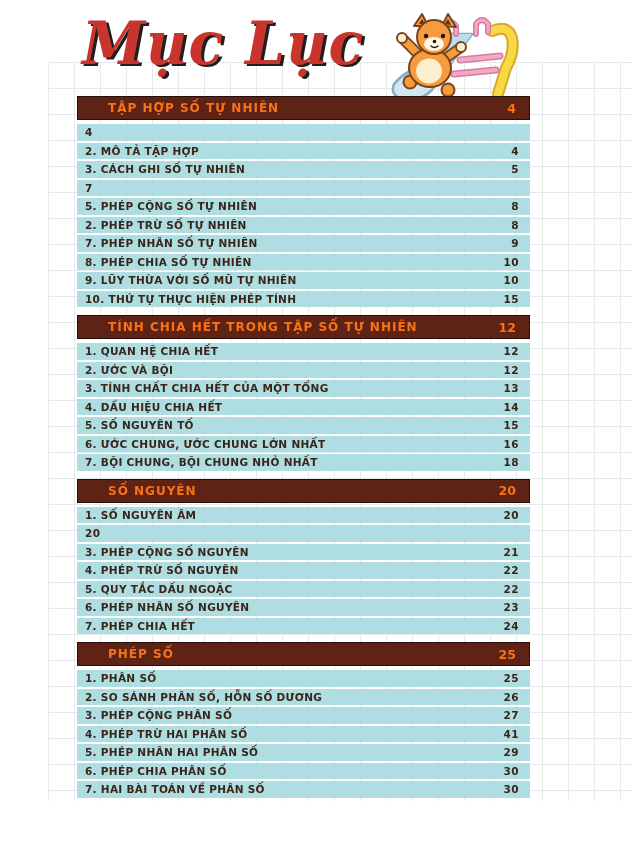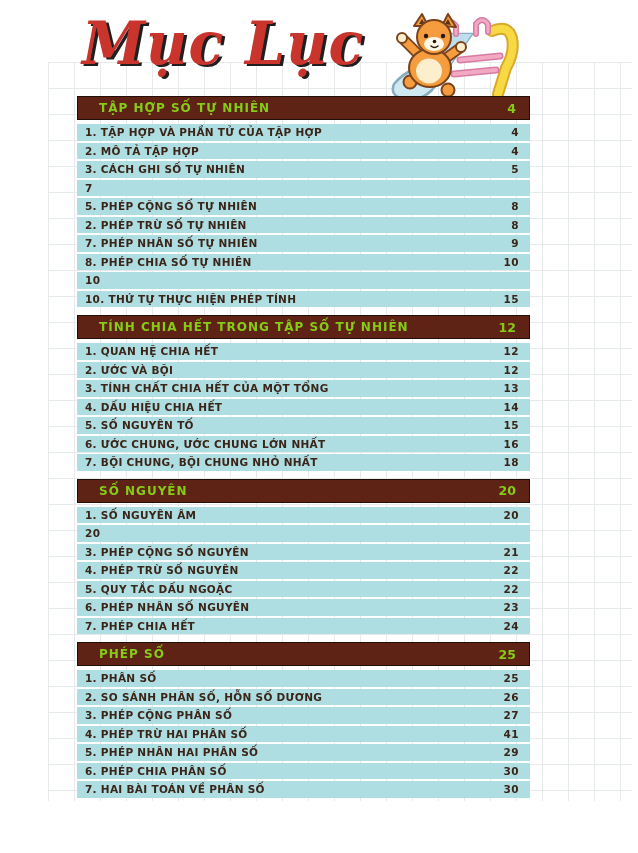--- a/index.html
+++ b/index.html
@@ -35,23 +35,23 @@
   .toc{
     position:absolute;left:77px;top:96px;width:453px;z-index:2;
   }
   .toc-section{margin-bottom:8px;}
   .sec-header{
     box-sizing:border-box;
     height:24px;
     background:var(--header-bg,#5f2316);
     border:1.5px solid #220f08;
     display:flex;align-items:center;justify-content:space-between;
-    padding:0 13px 0 21px;
+    padding:0 13px 0 30px;
     margin-bottom:4px;
-    color:#84cc16;
+    color:#f97316;
   }
   .sec-title{
     font-size:12px;font-weight:bold;letter-spacing:1px;white-space:nowrap;
   }
   .sec-page{
     font-size:12.5px;font-weight:bold;
   }
   .row{
     box-sizing:border-box;
     height:16.5px;margin-bottom:2px;
@@ -128,21 +128,20 @@
 </svg>
 
 <div class="toc">
   <section class="toc-section">
     <header class="sec-header">
       <span class="sec-title">TẬP HỢP SỐ TỰ NHIÊN</span>
       <span class="sec-page">4</span>
     </header>
     <div class="rows">
   <div class="row">
-    <span class="row-label">1. TẬP HỢP VÀ PHẦN TỬ CỦA TẬP HỢP</span>
     <span class="row-page">4</span>
   </div>
 
   <div class="row">
     <span class="row-label">2. MÔ TẢ TẬP HỢP</span>
     <span class="row-page">4</span>
   </div>
 
   <div class="row">
     <span class="row-label">3. CÁCH GHI SỐ TỰ NHIÊN</span>
@@ -167,20 +166,21 @@
     <span class="row-label">7. PHÉP NHÂN SỐ TỰ NHIÊN</span>
     <span class="row-page">9</span>
   </div>
 
   <div class="row">
     <span class="row-label">8. PHÉP CHIA SỐ TỰ NHIÊN</span>
     <span class="row-page">10</span>
   </div>
 
   <div class="row">
+    <span class="row-label">9. LŨY THỪA VỚI SỐ MŨ TỰ NHIÊN</span>
     <span class="row-page">10</span>
   </div>
 
   <div class="row">
     <span class="row-label">10. THỨ TỰ THỰC HIỆN PHÉP TÍNH</span>
     <span class="row-page">15</span>
   </div>
 </div>
   </section>
 

